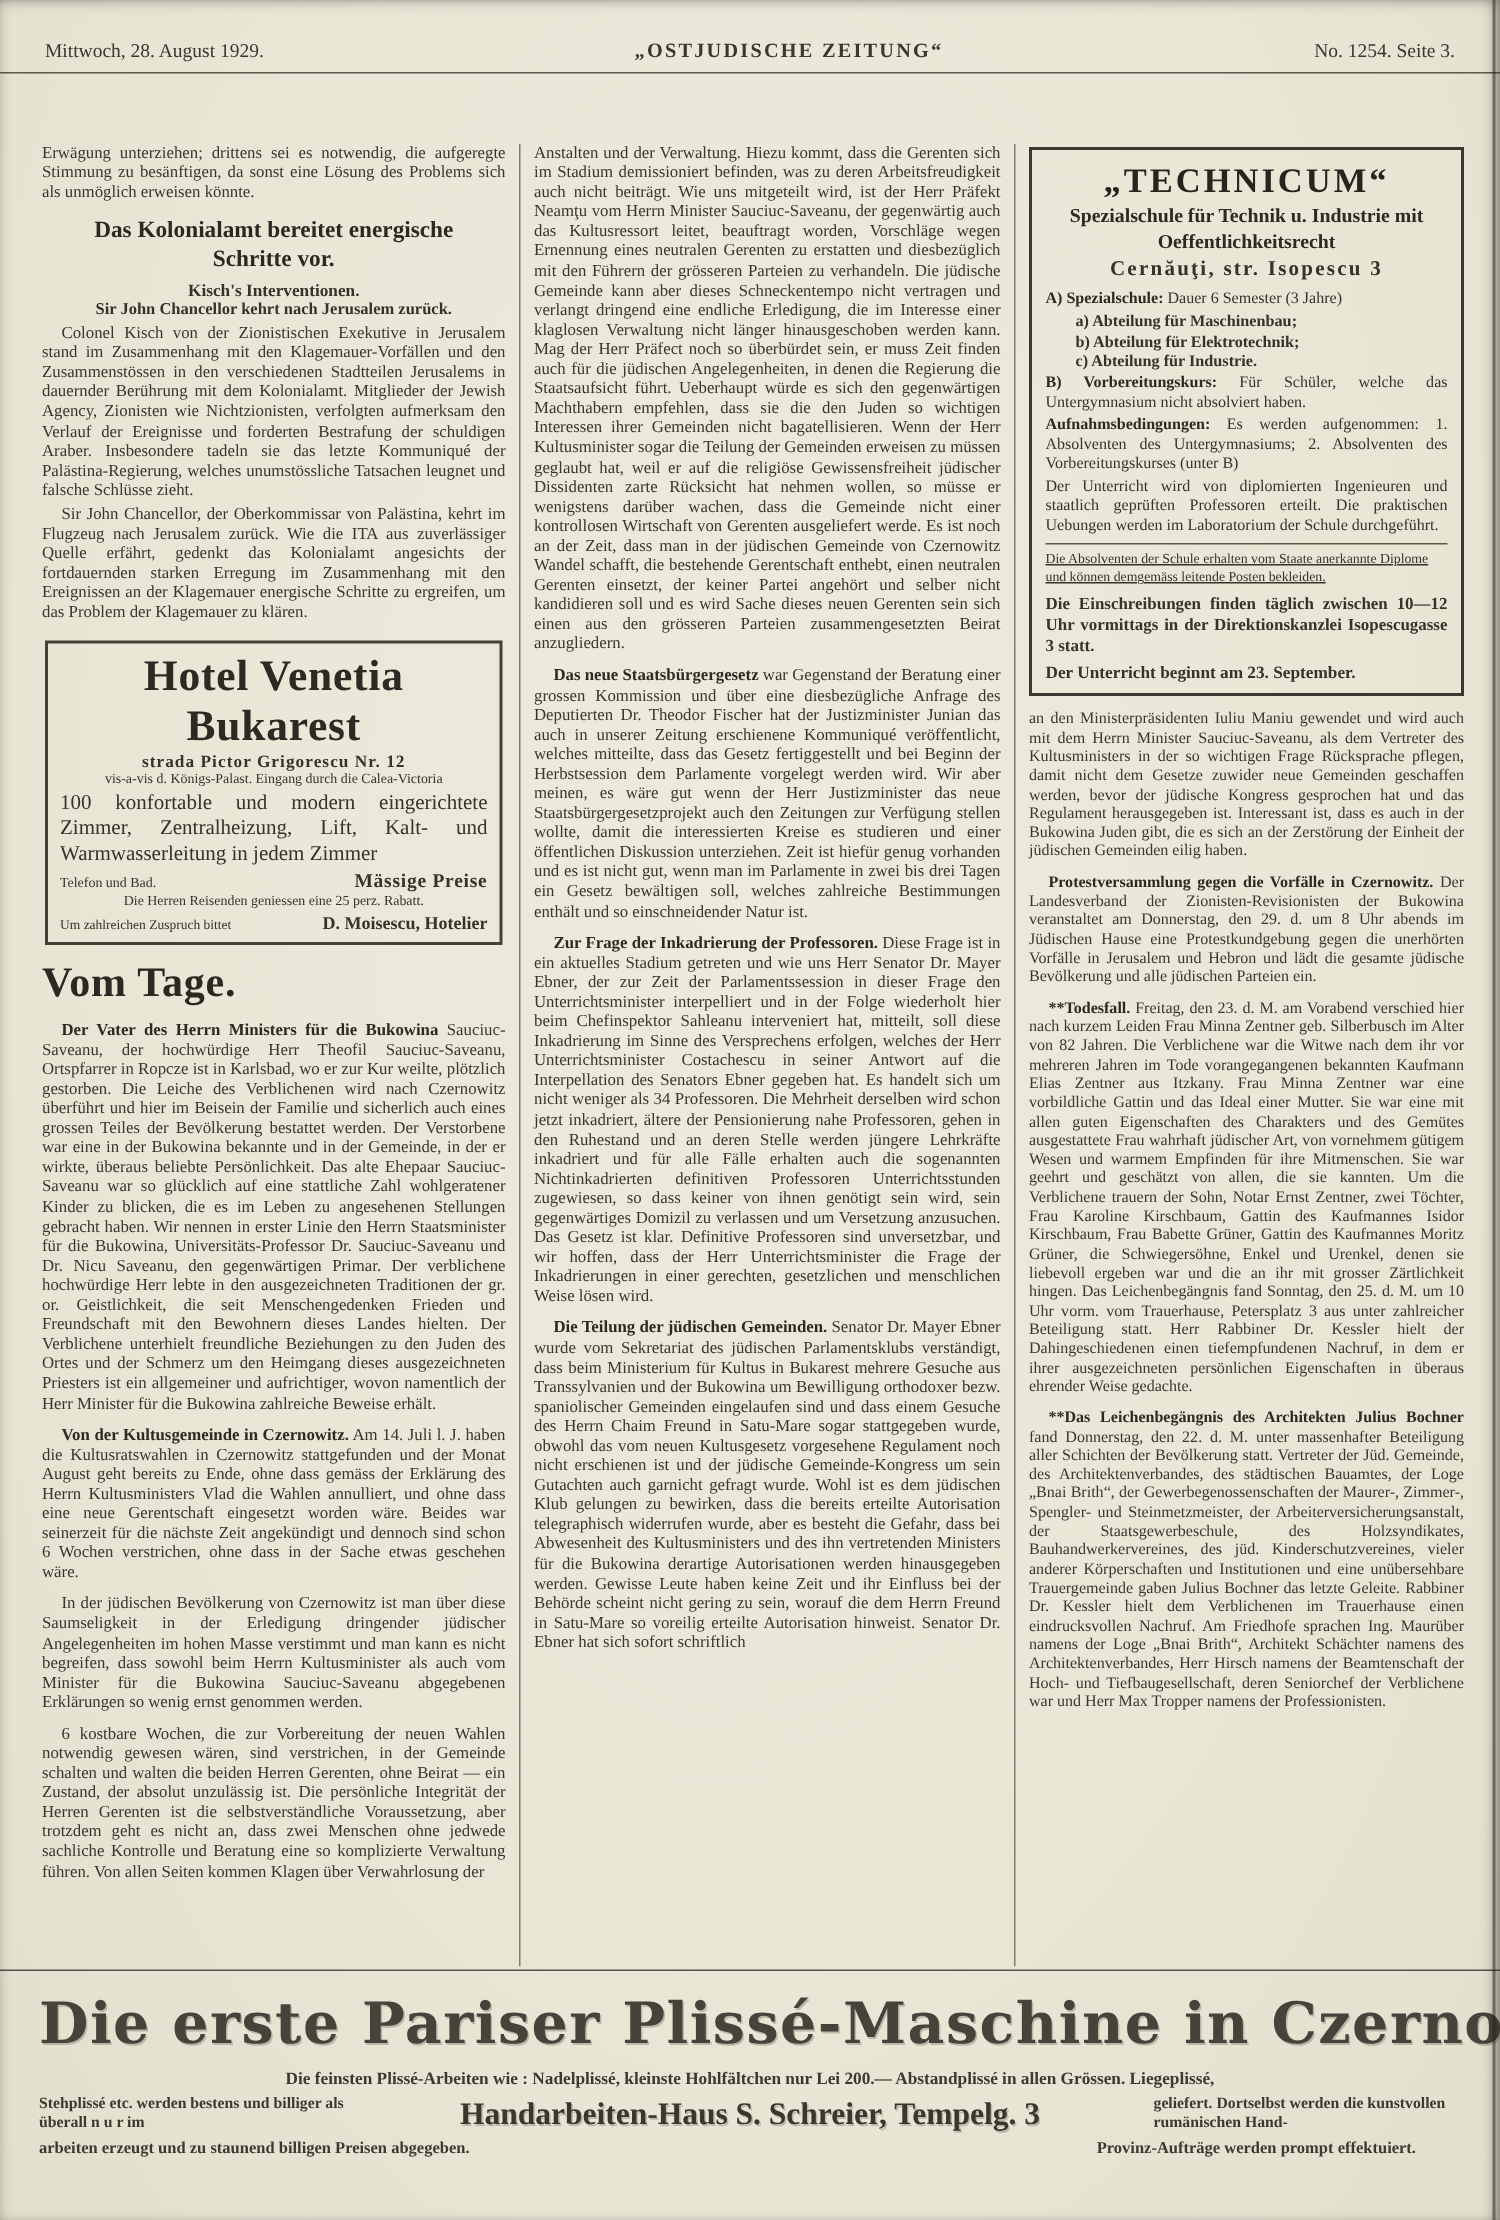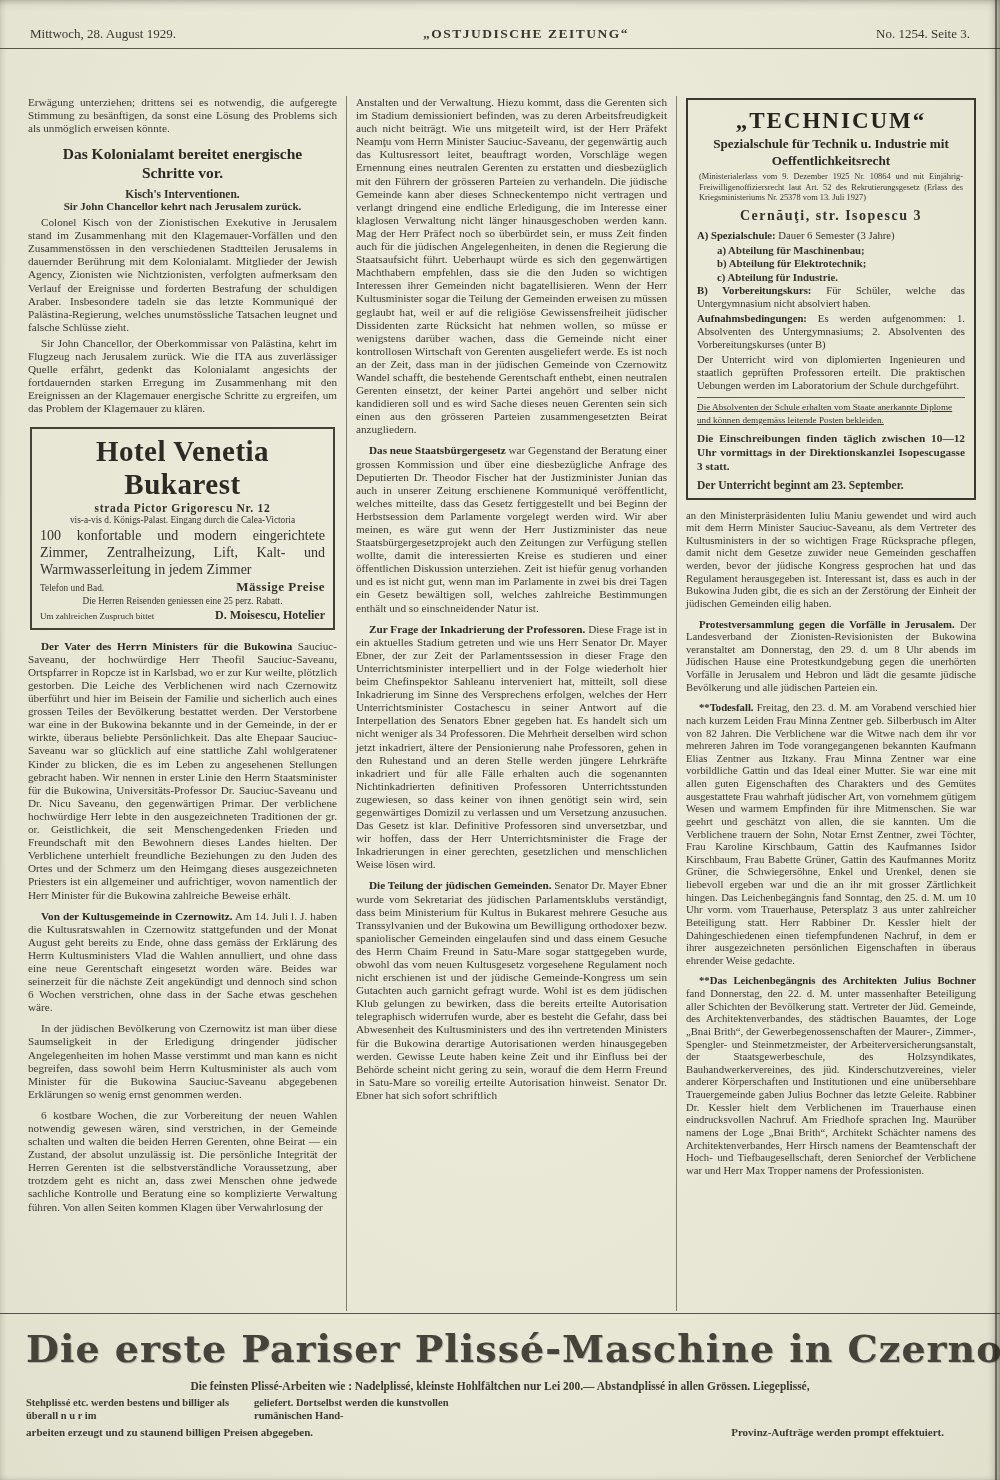--- a/index.html
+++ b/index.html
@@ -123,67 +123,68 @@
           <span class="hotel-tel">Telefon und Bad.</span>
           <span class="hotel-price">Mässige Preise</span>
         </div>
         <div class="hotel-rab">Die Herren Reisenden geniessen eine 25 perz. Rabatt.</div>
         <div class="hotel-foot">
           <span class="hotel-invite">Um zahlreichen Zuspruch bittet</span>
           <span class="hotel-owner">D. Moisescu, Hotelier</span>
         </div>
       </div>
 
+      <h1 class="vomtage">Vom Tage.</h1>
 
       <p class="b ind"><b class="ld">Der Vater des Herrn Ministers für die Bukowina</b><span> Sauciuc-Saveanu, der hochwürdige Herr Theofil Sauciuc-Saveanu, Ortspfarrer in Ropcze ist in Karlsbad, wo er zur Kur weilte, plötzlich gestorben. Die Leiche des Verblichenen wird nach Czernowitz überführt und hier im Beisein der Familie und sicherlich auch eines grossen Teiles der Bevölkerung bestattet werden. Der Verstorbene war eine in der Bukowina bekannte und in der Gemeinde, in der er wirkte, überaus beliebte Persönlichkeit. Das alte Ehepaar Sauciuc-Saveanu war so glücklich auf eine stattliche Zahl wohlgeratener Kinder zu blicken, die es im Leben zu angesehenen Stellungen gebracht haben. Wir nennen in erster Linie den Herrn Staatsminister für die Bukowina, Universitäts-Professor Dr. Sauciuc-Saveanu und Dr. Nicu Saveanu, den gegenwärtigen Primar. Der verblichene hochwürdige Herr lebte in den ausgezeichneten Traditionen der gr. or. Geistlichkeit, die seit Menschengedenken Frieden und Freundschaft mit den Bewohnern dieses Landes hielten. Der Verblichene unterhielt freundliche Beziehungen zu den Juden des Ortes und der Schmerz um den Heimgang dieses ausgezeichneten Priesters ist ein allgemeiner und aufrichtiger, wovon namentlich der Herr Minister für die Bukowina zahlreiche Beweise erhält.</span></p>
       <p class="b ind sp"><b class="ld">Von der Kultusgemeinde in Czernowitz.</b><span> Am 14. Juli l. J. haben die Kultusratswahlen in Czernowitz stattgefunden und der Monat August geht bereits zu Ende, ohne dass gemäss der Erklärung des Herrn Kultusministers Vlad die Wahlen annulliert, und ohne dass eine neue Gerentschaft eingesetzt worden wäre. Beides war seinerzeit für die nächste Zeit angekündigt und dennoch sind schon 6 Wochen verstrichen, ohne dass in der Sache etwas geschehen wäre.</span></p>
       <p class="b ind sp"><span>In der jüdischen Bevölkerung von Czernowitz ist man über diese Saumseligkeit in der Erledigung dringender jüdischer Angelegenheiten im hohen Masse verstimmt und man kann es nicht begreifen, dass sowohl beim Herrn Kultusminister als auch vom Minister für die Bukowina Sauciuc-Saveanu abgegebenen Erklärungen so wenig ernst genommen werden.</span></p>
       <p class="b ind sp"><span>6 kostbare Wochen, die zur Vorbereitung der neuen Wahlen notwendig gewesen wären, sind verstrichen, in der Gemeinde schalten und walten die beiden Herren Gerenten, ohne Beirat — ein Zustand, der absolut unzulässig ist. Die persönliche Integrität der Herren Gerenten ist die selbstverständliche Voraussetzung, aber trotzdem geht es nicht an, dass zwei Menschen ohne jedwede sachliche Kontrolle und Beratung eine so komplizierte Verwaltung führen. Von allen Seiten kommen Klagen über Verwahrlosung der</span></p>
     </section>
 
     <section class="col c2">
       <p class="b"><span>Anstalten und der Verwaltung. Hiezu kommt, dass die Gerenten sich im Stadium demissioniert befinden, was zu deren Arbeitsfreudigkeit auch nicht beiträgt. Wie uns mitgeteilt wird, ist der Herr Präfekt Neamţu vom Herrn Minister Sauciuc-Saveanu, der gegenwärtig auch das Kultusressort leitet, beauftragt worden, Vorschläge wegen Ernennung eines neutralen Gerenten zu erstatten und diesbezüglich mit den Führern der grösseren Parteien zu verhandeln. Die jüdische Gemeinde kann aber dieses Schneckentempo nicht vertragen und verlangt dringend eine endliche Erledigung, die im Interesse einer klaglosen Verwaltung nicht länger hinausgeschoben werden kann. Mag der Herr Präfect noch so überbürdet sein, er muss Zeit finden auch für die jüdischen Angelegenheiten, in denen die Regierung die Staatsaufsicht führt. Ueberhaupt würde es sich den gegenwärtigen Machthabern empfehlen, dass sie die den Juden so wichtigen Interessen ihrer Gemeinden nicht bagatellisieren. Wenn der Herr Kultusminister sogar die Teilung der Gemeinden erweisen zu müssen geglaubt hat, weil er auf die religiöse Gewissensfreiheit jüdischer Dissidenten zarte Rücksicht hat nehmen wollen, so müsse er wenigstens darüber wachen, dass die Gemeinde nicht einer kontrollosen Wirtschaft von Gerenten ausgeliefert werde. Es ist noch an der Zeit, dass man in der jüdischen Gemeinde von Czernowitz Wandel schafft, die bestehende Gerentschaft enthebt, einen neutralen Gerenten einsetzt, der keiner Partei angehört und selber nicht kandidieren soll und es wird Sache dieses neuen Gerenten sein sich einen aus den grösseren Parteien zusammengesetzten Beirat anzugliedern.</span></p>
       <p class="b ind sp"><b class="ld">Das neue Staatsbürgergesetz</b><span> war Gegenstand der Beratung einer grossen Kommission und über eine diesbezügliche Anfrage des Deputierten Dr. Theodor Fischer hat der Justizminister Junian das auch in unserer Zeitung erschienene Kommuniqué veröffentlicht, welches mitteilte, dass das Gesetz fertiggestellt und bei Beginn der Herbstsession dem Parlamente vorgelegt werden wird. Wir aber meinen, es wäre gut wenn der Herr Justizminister das neue Staatsbürgergesetzprojekt auch den Zeitungen zur Verfügung stellen wollte, damit die interessierten Kreise es studieren und einer öffentlichen Diskussion unterziehen. Zeit ist hiefür genug vorhanden und es ist nicht gut, wenn man im Parlamente in zwei bis drei Tagen ein Gesetz bewältigen soll, welches zahlreiche Bestimmungen enthält und so einschneidender Natur ist.</span></p>
       <p class="b ind sp"><b class="ld">Zur Frage der Inkadrierung der Professoren.</b><span> Diese Frage ist in ein aktuelles Stadium getreten und wie uns Herr Senator Dr. Mayer Ebner, der zur Zeit der Parlamentssession in dieser Frage den Unterrichtsminister interpelliert und in der Folge wiederholt hier beim Chefinspektor Sahleanu interveniert hat, mitteilt, soll diese Inkadrierung im Sinne des Versprechens erfolgen, welches der Herr Unterrichtsminister Costachescu in seiner Antwort auf die Interpellation des Senators Ebner gegeben hat. Es handelt sich um nicht weniger als 34 Professoren. Die Mehrheit derselben wird schon jetzt inkadriert, ältere der Pensionierung nahe Professoren, gehen in den Ruhestand und an deren Stelle werden jüngere Lehrkräfte inkadriert und für alle Fälle erhalten auch die sogenannten Nichtinkadrierten definitiven Professoren Unterrichtsstunden zugewiesen, so dass keiner von ihnen genötigt sein wird, sein gegenwärtiges Domizil zu verlassen und um Versetzung anzusuchen. Das Gesetz ist klar. Definitive Professoren sind unversetzbar, und wir hoffen, dass der Herr Unterrichtsminister die Frage der Inkadrierungen in einer gerechten, gesetzlichen und menschlichen Weise lösen wird.</span></p>
       <p class="b ind sp"><b class="ld">Die Teilung der jüdischen Gemeinden.</b><span> Senator Dr. Mayer Ebner wurde vom Sekretariat des jüdischen Parlamentsklubs verständigt, dass beim Ministerium für Kultus in Bukarest mehrere Gesuche aus Transsylvanien und der Bukowina um Bewilligung orthodoxer bezw. spaniolischer Gemeinden eingelaufen sind und dass einem Gesuche des Herrn Chaim Freund in Satu-Mare sogar stattgegeben wurde, obwohl das vom neuen Kultusgesetz vorgesehene Regulament noch nicht erschienen ist und der jüdische Gemeinde-Kongress um sein Gutachten auch garnicht gefragt wurde. Wohl ist es dem jüdischen Klub gelungen zu bewirken, dass die bereits erteilte Autorisation telegraphisch widerrufen wurde, aber es besteht die Gefahr, dass bei Abwesenheit des Kultusministers und des ihn vertretenden Ministers für die Bukowina derartige Autorisationen werden hinausgegeben werden. Gewisse Leute haben keine Zeit und ihr Einfluss bei der Behörde scheint nicht gering zu sein, worauf die dem Herrn Freund in Satu-Mare so voreilig erteilte Autorisation hinweist. Senator Dr. Ebner hat sich sofort schriftlich</span></p>
     </section>
 
     <section class="col c3">
 
       <div class="tech-ad">
         <div class="tech-title">„TECHNICUM“</div>
         <div class="tech-sub">Spezialschule für Technik u. Industrie mit Oeffentlichkeitsrecht</div>
-        <div class="tech-legal">(Ministerialerlass vom 9. Dezember 1925 Nr. 10864 und mit Einjährig-Freiwilligenoffiziersrecht laut Art. 52 des Rekrutierungsgesetz (Erlass des Kriegsministeriums Nr. 25378 vom 13. Juli 1927)</div>
         <div class="tech-addr">Cernăuţi, str. Isopescu 3</div>
 
         <p class="tech-line"><b class="ld">A) Spezialschule:</b><span> Dauer 6 Semester (3 Jahre)</span></p>
         <div class="tech-item">a) Abteilung für Maschinenbau;</div>
         <div class="tech-item">b) Abteilung für Elektrotechnik;</div>
         <div class="tech-item">c) Abteilung für Industrie.</div>
         <p class="tech-line"><b class="ld">B) Vorbereitungskurs:</b><span> Für Schüler, welche das Untergymnasium nicht absolviert haben.</span></p>
         <p class="tech-line"><b class="ld">Aufnahmsbedingungen:</b><span> Es werden aufgenommen: 1. Absolventen des Untergymnasiums; 2. Absolventen des Vorbereitungskurses (unter B)</span></p>
         <p class="tech-line">Der Unterricht wird von diplomierten Ingenieuren und staatlich geprüften Professoren erteilt. Die praktischen Uebungen werden im Laboratorium der Schule durchgeführt.</p>
         <p class="tech-grad">Die Absolventen der Schule erhalten vom Staate anerkannte Diplome und können demgemäss leitende Posten bekleiden.</p>
         <p class="tech-enroll"><span>Die Einschreibungen</span><span> finden täglich zwischen 10—12 Uhr vormittags in der Direktionskanzlei Isopescugasse 3 statt.</span></p>
         <p class="tech-begin">Der Unterricht beginnt am 23. September.</p>
       </div>
 
       <p class="b"><span>an den Ministerpräsidenten Iuliu Maniu gewendet und wird auch mit dem Herrn Minister Sauciuc-Saveanu, als dem Vertreter des Kultusministers in der so wichtigen Frage Rücksprache pflegen, damit nicht dem Gesetze zuwider neue Gemeinden geschaffen werden, bevor der jüdische Kongress gesprochen hat und das Regulament herausgegeben ist. Interessant ist, dass es auch in der Bukowina Juden gibt, die es sich an der Zerstörung der Einheit der jüdischen Gemeinden eilig haben.</span></p>
-      <p class="b ind sp"><b class="ld">Protestversammlung gegen die Vorfälle in Jerusalem.</b><span> Der Landesverband der Zionisten-Revisionisten der Bukowina veranstaltet am Donnerstag, den 29. d. um 8 Uhr abends im Jüdischen Hause eine Protestkundgebung gegen die unerhörten Vorfälle in Jerusalem und Hebron und lädt die gesamte jüdische Bevölkerung und alle jüdischen Parteien ein.</span></p>
+      <p class="b ind sp"><b class="ld">Protestversammlung gegen die Vorfälle in Czernowitz.</b><span> Der Landesverband der Zionisten-Revisionisten der Bukowina veranstaltet am Donnerstag, den 29. d. um 8 Uhr abends im Jüdischen Hause eine Protestkundgebung gegen die unerhörten Vorfälle in Jerusalem und Hebron und lädt die gesamte jüdische Bevölkerung und alle jüdischen Parteien ein.</span></p>
       <p class="b ind sp"><b class="ld">**Todesfall.</b><span> Freitag, den 23. d. M. am Vorabend verschied hier nach kurzem Leiden Frau Minna Zentner geb. Silberbusch im Alter von 82 Jahren. Die Verblichene war die Witwe nach dem ihr vor mehreren Jahren im Tode vorangegangenen bekannten Kaufmann Elias Zentner aus Itzkany. Frau Minna Zentner war eine vorbildliche Gattin und das Ideal einer Mutter. Sie war eine mit allen guten Eigenschaften des Charakters und des Gemütes ausgestattete Frau wahrhaft jüdischer Art, von vornehmem gütigem Wesen und warmem Empfinden für ihre Mitmenschen. Sie war geehrt und geschätzt von allen, die sie kannten. Um die Verblichene trauern der Sohn, Notar Ernst Zentner, zwei Töchter, Frau Karoline Kirschbaum, Gattin des Kaufmannes Isidor Kirschbaum, Frau Babette Grüner, Gattin des Kaufmannes Moritz Grüner, die Schwiegersöhne, Enkel und Urenkel, denen sie liebevoll ergeben war und die an ihr mit grosser Zärtlichkeit hingen. Das Leichenbegängnis fand Sonntag, den 25. d. M. um 10 Uhr vorm. vom Trauerhause, Petersplatz 3 aus unter zahlreicher Beteiligung statt. Herr Rabbiner Dr. Kessler hielt der Dahingeschiedenen einen tiefempfundenen Nachruf, in dem er ihrer ausgezeichneten persönlichen Eigenschaften in überaus ehrender Weise gedachte.</span></p>
       <p class="b ind sp"><b class="ld">**Das Leichenbegängnis des Architekten Julius Bochner</b><span> fand Donnerstag, den 22. d. M. unter massenhafter Beteiligung aller Schichten der Bevölkerung statt. Vertreter der Jüd. Gemeinde, des Architektenverbandes, des städtischen Bauamtes, der Loge „Bnai Brith“, der Gewerbegenossenschaften der Maurer-, Zimmer-, Spengler- und Steinmetzmeister, der Arbeiterversicherungsanstalt, der Staatsgewerbeschule, des Holzsyndikates, Bauhandwerkervereines, des jüd. Kinderschutzvereines, vieler anderer Körperschaften und Institutionen und eine unübersehbare Trauergemeinde gaben Julius Bochner das letzte Geleite. Rabbiner Dr. Kessler hielt dem Verblichenen im Trauerhause einen eindrucksvollen Nachruf. Am Friedhofe sprachen Ing. Maurüber namens der Loge „Bnai Brith“, Architekt Schächter namens des Architektenverbandes, Herr Hirsch namens der Beamtenschaft der Hoch- und Tiefbaugesellschaft, deren Seniorchef der Verblichene war und Herr Max Tropper namens der Professionisten.</span></p>
     </section>
 
   </main>
 
   <footer class="plisse">
     <div class="plisse-head">Die erste Pariser Plissé-Maschine in Czernowitz</div>
     <div class="plisse-l1">Die feinsten Plissé-Arbeiten wie : Nadelplissé, kleinste Hohlfältchen nur Lei 200.— Abstandplissé in allen Grössen. Liegeplissé,</div>
     <div class="plisse-row">
       <div class="plisse-small">Stehplissé etc. werden bestens und billiger als überall  n u r  im</div>
+      <div class="plisse-shop">Handarbeiten-Haus S. Schreier, Tempelg. 3</div>
       <div class="plisse-small">geliefert. Dortselbst werden die kunstvollen rumänischen Hand-</div>
     </div>
     <div class="plisse-row2">
       <span>arbeiten erzeugt und zu staunend billigen Preisen abgegeben.</span>
       <span>Provinz-Aufträge werden prompt effektuiert.</span>
     </div>
   </footer>
 
 </div>
 

